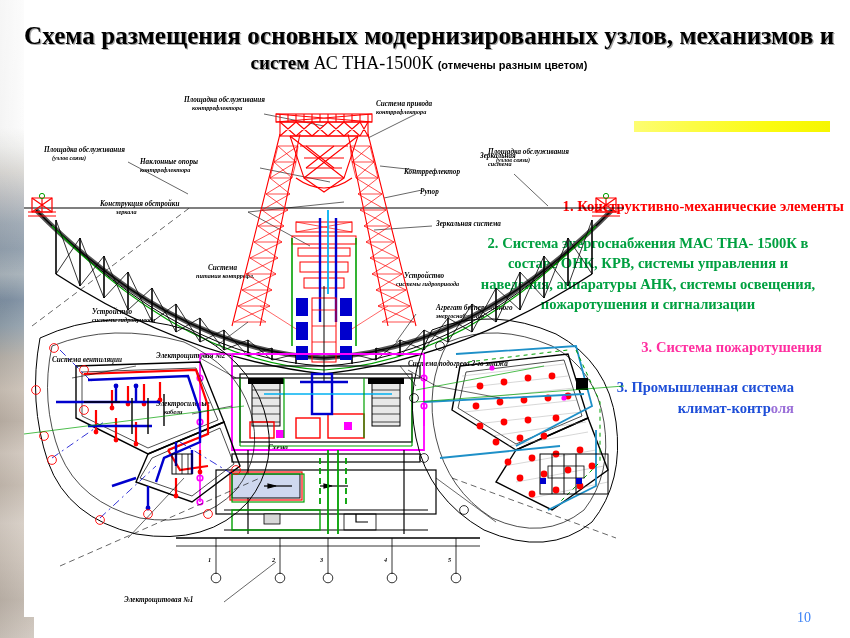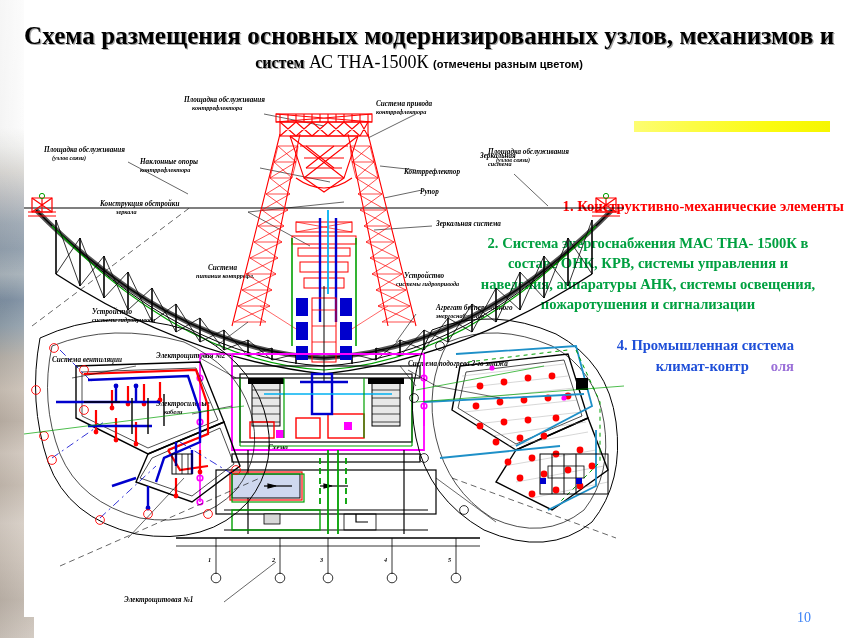--- a/index.html
+++ b/index.html
@@ -84,21 +84,21 @@
     position: absolute;
     left: 24px; top: 52px;
     width: 790px;
     text-align: center;
     color: #000000;
     white-space: nowrap;
   }
   .title-line2 .bold {
     font-family: "Liberation Serif", serif;
     font-weight: bold;
-    font-size: 16px;
+    font-size: 19px;
     text-shadow: 1.2px 1.2px 0 rgba(150,150,150,0.85);
   }
   .title-line2 .reg {
     font-family: "Liberation Serif", serif;
     font-weight: normal;
     font-size: 18px;
   }
   .title-line2 .small {
     font-family: "Liberation Sans", sans-serif;
     font-weight: bold;
@@ -119,21 +119,21 @@
     font-family: "Liberation Serif", serif;
     font-weight: bold;
     font-size: 14.6px;
     line-height: 20.5px;
     margin-bottom: 0;
   }
   .legend-1 { color: #FF0000; text-align: right; white-space: nowrap; }
   .legend-2 { color: #00A040; text-align: center; margin-top: 16px; }
   .legend-3 { color: #FF2FA0; text-align: right; margin-top: 22px; padding-right: 22px; }
   .legend-4 { color: #1F4FD8; text-align: right; margin-top: 20px; padding-right: 50px; line-height: 21px; }
-  .legend-4 .tail { color: #9A6FD8; margin-left: 22px; }
+  .legend-4 .tail { color: #9A6FD8; }
 
   
   .page-number {
     position: absolute;
     left: 797px; top: 610px;
     font-family: "Liberation Serif", serif;
     font-size: 14px;
     color: #3b82f6;
   }
 
@@ -172,22 +172,23 @@
   <div class="yellow-bar"></div>
 
   <div class="legend">
     <div class="legend-item legend-1">1. Конструктивно-механические элементы</div>
     <div class="legend-item legend-2">
       <div>2. Система энергоснабжения  МАС ТНА- 1500К в</div>
       <div>составе ОНК, КРВ, системы управления и</div>
       <div>наведения, аппаратуры АНК, системы освещения,</div>
       <div>пожаротушения и сигнализации</div>
     </div>
+    <div class="legend-item legend-3">3. Система пожаротушения</div>
     <div class="legend-item legend-4">
-      <div>4. Промышленная система</div>
+      <div>3. Промышленная система</div>
       <div><span>климат-контр</span><span class="tail">оля</span></div>
     </div>
   </div>
 
   <div class="page-number">10</div>
 
   <div class="drawing">
   <svg viewBox="0 0 300 269" width="600" height="538" xmlns="http://www.w3.org/2000/svg">
     <defs>
       <g id="trussX">

